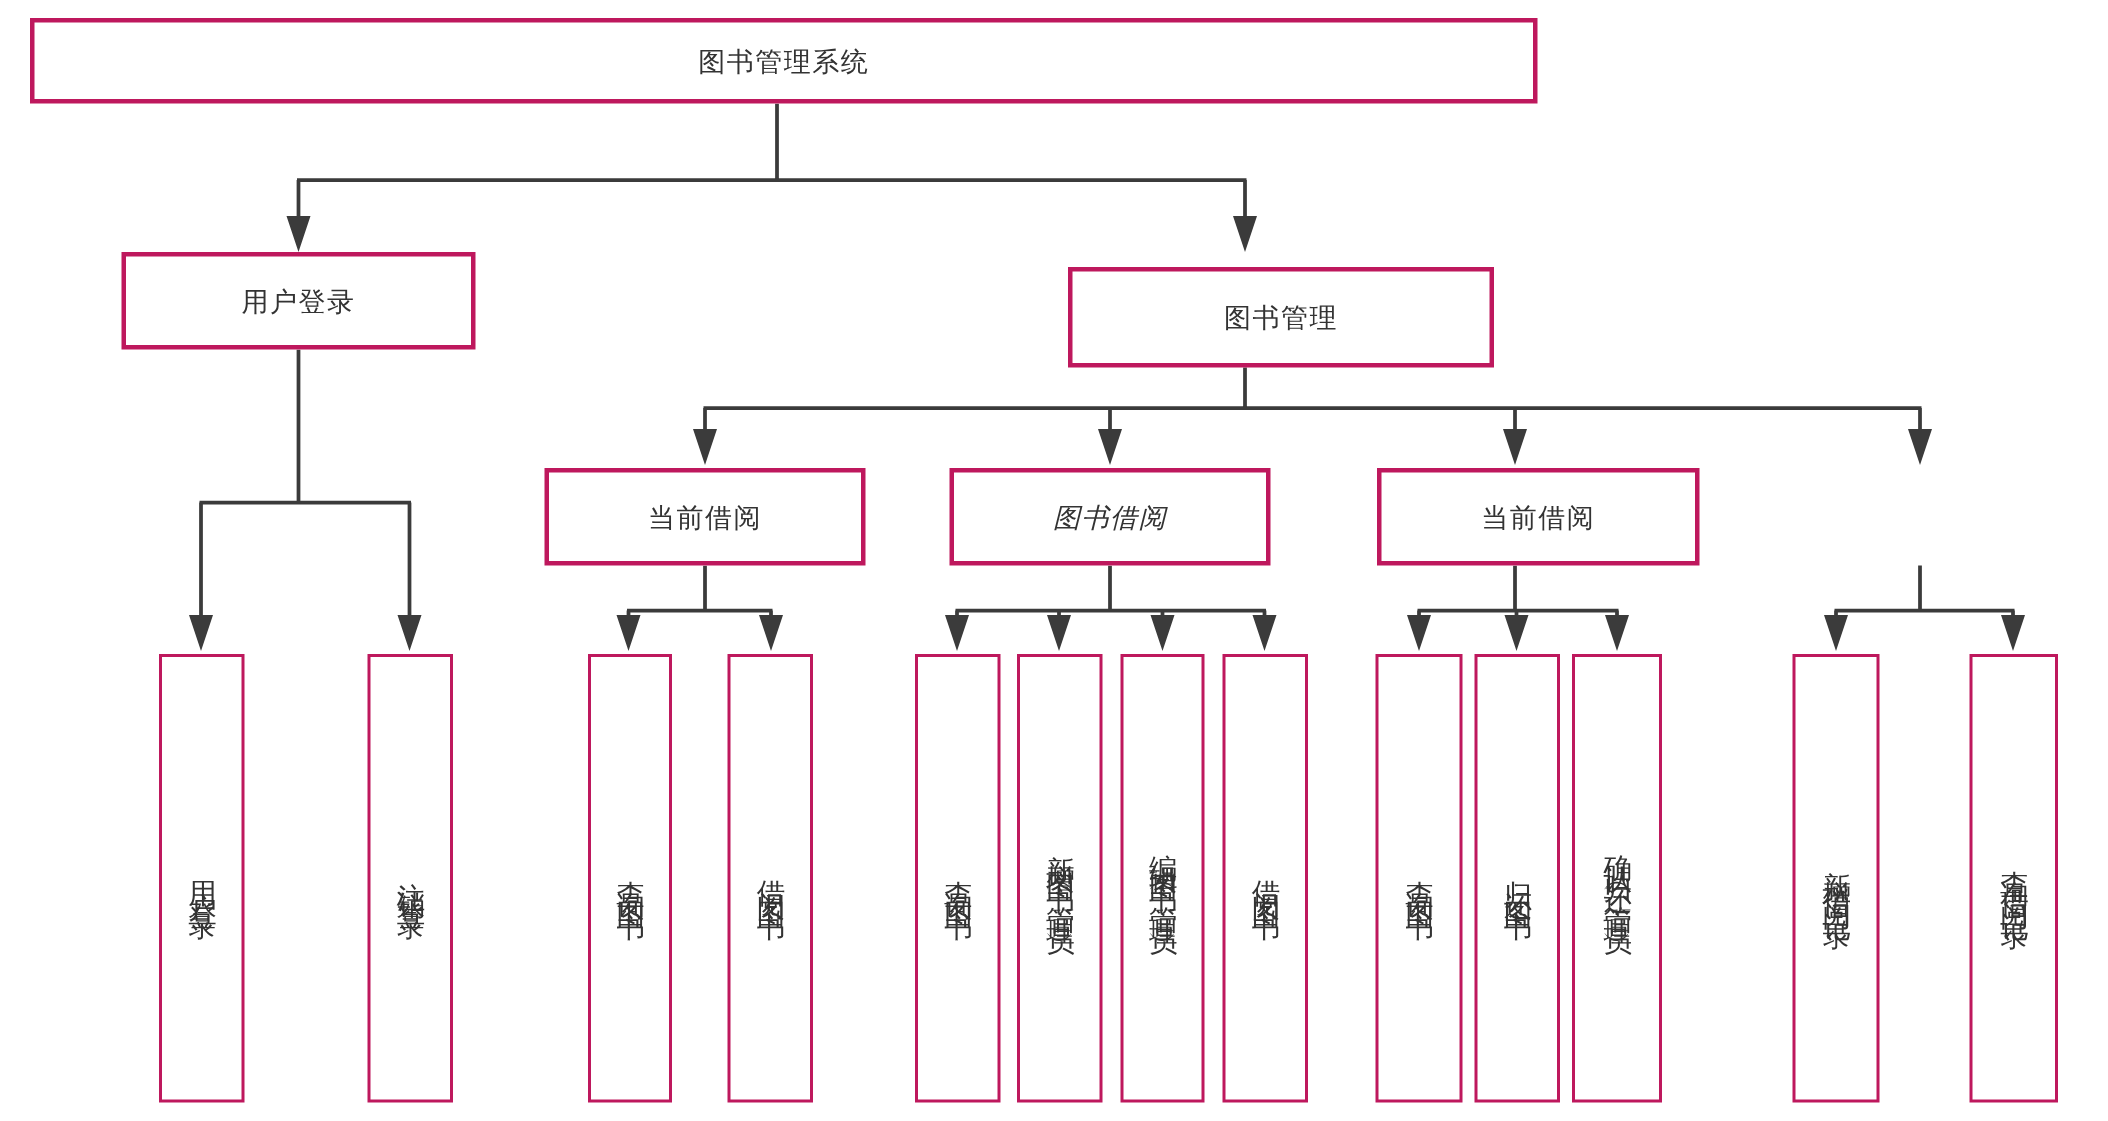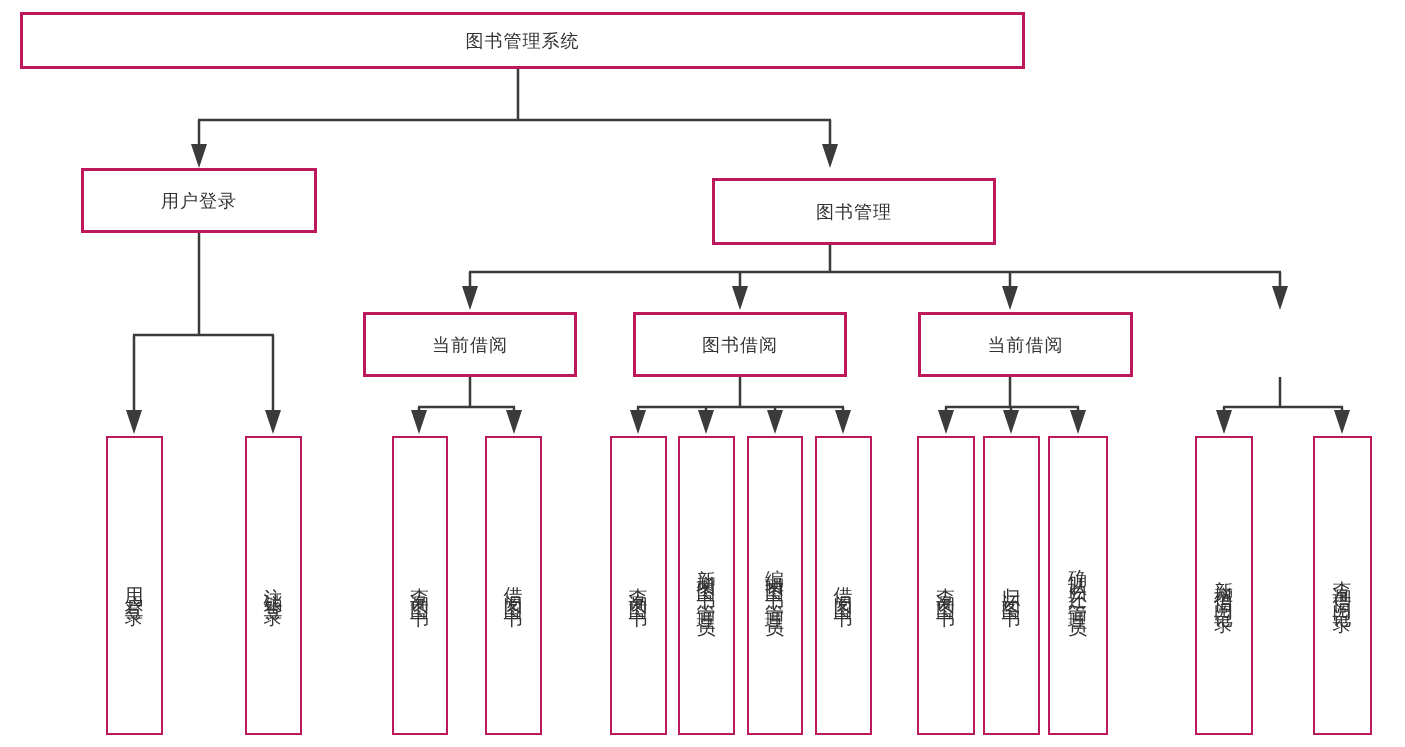--- a/index.html
+++ b/index.html
@@ -18,21 +18,21 @@
     font-size:19px;letter-spacing:7px;line-height:1;
     border-width:2.5px;top:436px;height:299px;
   }
   
   .b-root{left:20px;top:12px;width:1005px;height:57px;}
   
   .b-user-login{left:81px;top:168px;width:236px;height:65px;}
   .b-book-mgmt{left:712px;top:178px;width:284px;height:67px;}
   
   .b-new-books{left:363px;top:312px;width:214px;height:65px;}
-  .b-book-borrow{left:633px;top:312px;width:214px;height:65px;}
+  .b-book-borrow{left:633px;top:312px;width:214px;height:65px;font-style:italic;}
   .b-current-borrow{left:918px;top:312px;width:215px;height:65px;}
   .b-borrow-records{left:1172px;top:312px;width:215px;height:65px;}
   
   .lf1{left:106px;width:57px;}
   .lf2{left:245px;width:57px;}
   .lf3{left:392px;width:56px;}
   .lf4{left:485px;width:57px;}
   .lf5{left:610px;width:57px;}
   .lf6{left:678px;width:57px;}
   .lf7{left:747px;width:56px;}

